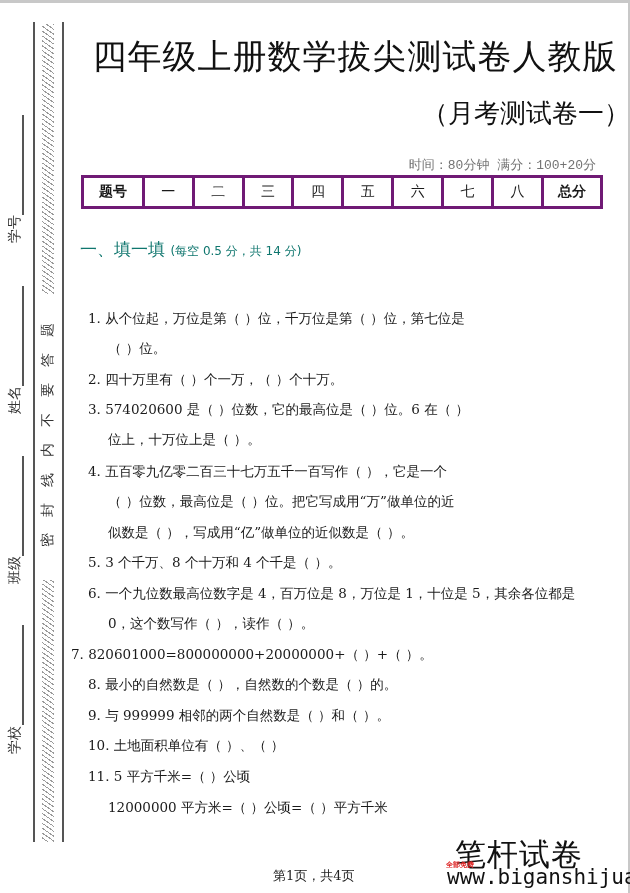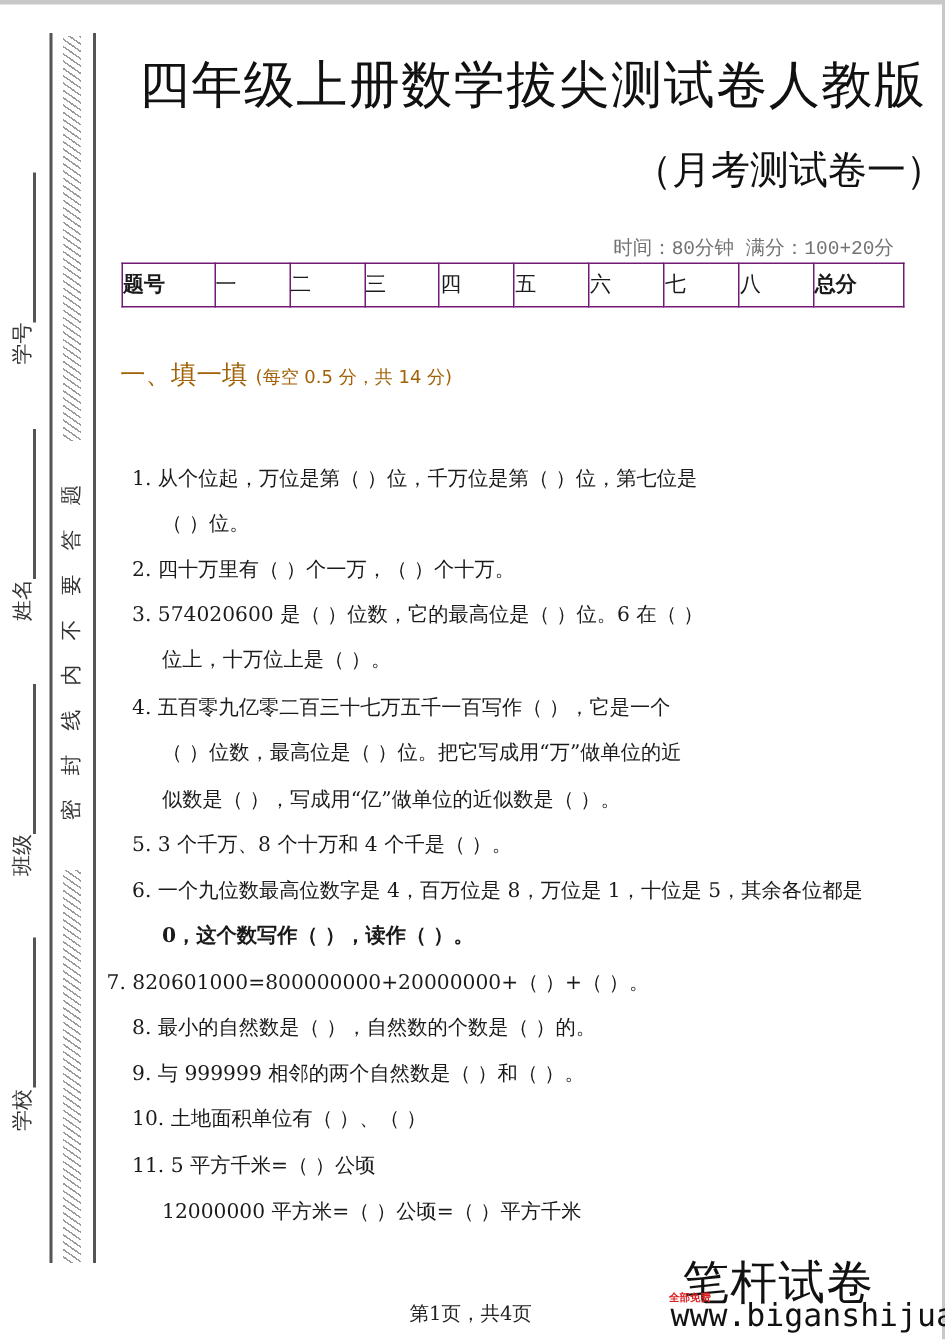--- a/index.html
+++ b/index.html
@@ -47,26 +47,26 @@
   }
   .meta {
     position: absolute; right: 34px; top: 156px; font-size: 13px; color: #737373; font-family: Liberation Mono, monospace;
   }
   table.score {
     position: absolute; left: 81px; top: 175px; width: 522px;
     border-collapse: collapse; font-size: 14px;
     font-family: "DejaVu Sans", sans-serif;
   }
   table.score td {
-    border: 1px solid #701a75; height: 28px; padding: 0;
+    border: 3px solid #701a75; height: 28px; text-align: center; padding: 0;
   }
   table.score td.hdr { font-weight: bold; }
   .section {
     position: absolute; left: 80px; top: 238px; font-size: 17px;
-    font-family: "DejaVu Sans", sans-serif; color: #a16207;
+    font-family: "DejaVu Sans", sans-serif; color: #0f766e;
   }
   .section .note { font-size: 12px; }
   .q { position: absolute; font-size: 13.5px; white-space: nowrap; color: #1a1a1a; margin-top: 40px; }
   .q .num { display: inline-block; }
   .footer-page { position: absolute; left: 273px; top: 867px; font-size: 13px; color: #222; }
   .brand { position: absolute; left: 455px; top: 834px; font-size: 31px; font-family: "DejaVu Sans", sans-serif; color: #111; letter-spacing: 1px; }
   .brand-free { position: absolute; left: 446px; top: 860px; font-size: 7px; color: #d22; font-weight: bold; font-family: "DejaVu Sans", sans-serif; }
   .brand-url { position: absolute; left: 447px; top: 865px; font-size: 21px; font-family: "DejaVu Sans Mono", "Liberation Mono", monospace; color: #111; }
 </style>
 </head>
@@ -147,21 +147,21 @@
 
 <div class="q" style="left:88px;top:514px;">
   <span class="num">5.</span>
   <span>3 个千万、8 个十万和 4 个千是（                        ）。</span>
 </div>
 
 <div class="q" style="left:88px;top:545px;">
   <span class="num">6.</span>
   <span>一个九位数最高位数字是 4，百万位是 8，万位是 1，十位是 5，其余各位都是</span>
 </div>
-<div class="q" style="left:108px;top:575px;font-weight:bold;">0，这个数写作（                        ），读作（                              ）。</div>
+<div class="q" style="left:108px;top:575px;">0，这个数写作（                        ），读作（                              ）。</div>
 
 <div class="q" style="left:71px;top:606px;">
   <span class="num">7.</span>
   <span>820601000=800000000+20000000+（                    ）+（                ）。</span>
 </div>
 
 <div class="q" style="left:88px;top:636px;">
   <span class="num">8.</span>
   <span>最小的自然数是（              ），自然数的个数是（              ）的。</span>
 </div>

